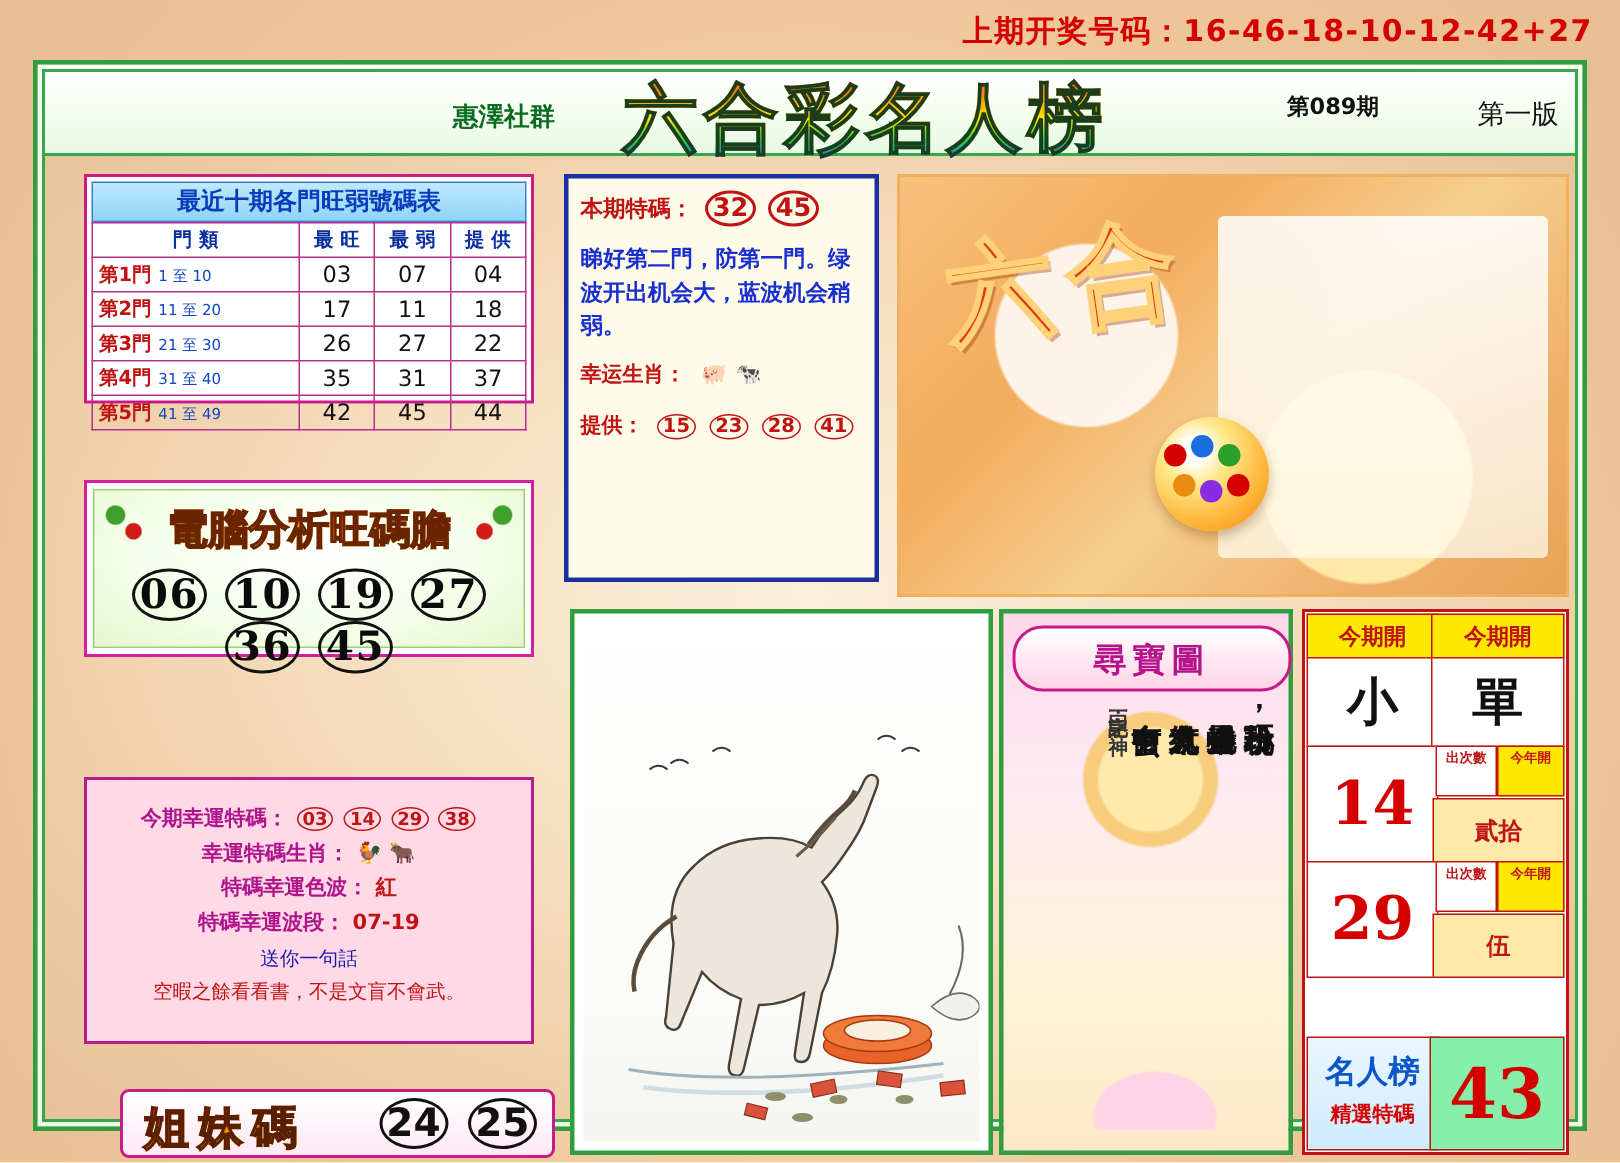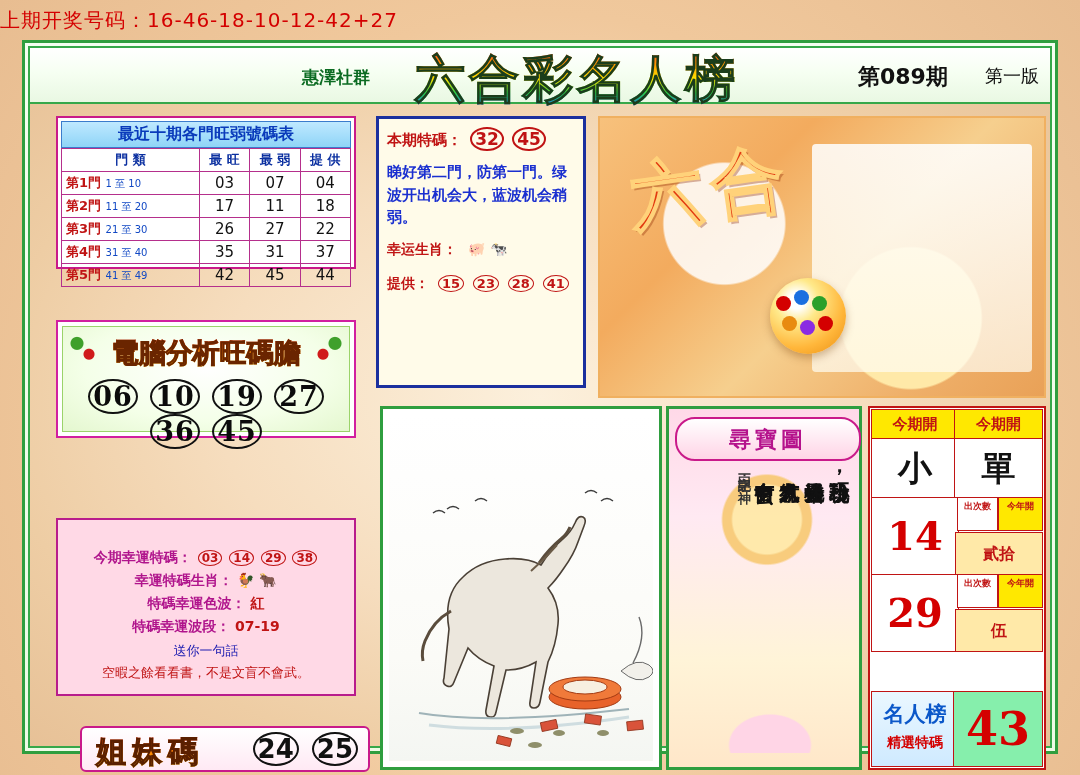--- a/index.html
+++ b/index.html
@@ -11,22 +11,22 @@
     position:relative;
   }
   .page{
     position:absolute;left:0;top:0;width:1080px;height:775px;
     background:
       radial-gradient(circle at 50% 55%, #fde9cf 0%, #f7d8b4 35%, #f0c89c 60%, #e8bd91 100%);
   }
   
   .topbar{
     position:absolute;left:0;top:0;width:1080px;height:40px;
-    color:#d40000;font-weight:normal;font-size:20px;
-    padding-right:4px;box-sizing:border-box;
+    color:#d40000;font-weight:bold;font-size:20px;
+    text-align:right;padding-right:18px;box-sizing:border-box;
     line-height:40px;
     letter-spacing:1px;
   }
   
   .frame{
     position:absolute;left:22px;top:40px;width:1036px;height:714px;
     border:3px solid #2f9e3f;
     background:linear-gradient(180deg,#f4fff1 0%,#ecfbe6 100%);
     box-sizing:border-box;
     padding:3px;
@@ -52,21 +52,21 @@
   .hdr-title{
     position:absolute;left:385px;top:-2px;
     font-size:50px;font-weight:bold;
     font-family:"DejaVu Serif","Liberation Serif",serif;
     background:linear-gradient(180deg,#ff2d2d 0%,#ff9a00 28%,#ffe600 50%,#2ad04a 70%,#1f7fe0 88%,#a020f0 100%);
     -webkit-background-clip:text;background-clip:text;color:transparent;
     -webkit-text-stroke:1px #1b3d1b;
     letter-spacing:4px;
   }
   .hdr-issue{
-    position:absolute;left:828px;top:14px;font-size:22px;font-weight:bold;color:#111;
+    position:absolute;left:828px;top:14px;font-size:15px;font-weight:bold;color:#111;
   }
   .hdr-edition{
     position:absolute;left:955px;top:16px;font-size:18px;color:#111;
   }
 
   
   .panel{position:absolute;box-sizing:border-box;}
 
   
   #tableA{left:26px;top:68px;width:300px;height:153px;background:#fff;border:2px solid #c91a8a;padding:3px;}
@@ -105,21 +105,21 @@
     font-size:27px;font-weight:bold;color:#0b0b0b;letter-spacing:1px;
     font-family:"DejaVu Serif","Liberation Serif",serif;
   }
   #panelB .nums span{display:inline-block;margin:0 1px;}
   .circleNum{border:2px solid #111;border-radius:50%;padding:0 3px;}
   .leafL,.leafR{position:absolute;top:2px;width:40px;height:36px;}
   .leafL{left:2px;background:radial-gradient(circle at 30% 40%,#3fa02b 0 6px,transparent 7px),radial-gradient(circle at 60% 70%,#d01b1b 0 5px,transparent 6px);}
   .leafR{right:2px;background:radial-gradient(circle at 70% 40%,#3fa02b 0 6px,transparent 7px),radial-gradient(circle at 40% 70%,#d01b1b 0 5px,transparent 6px);}
 
   
-  #panelC{left:26px;top:470px;width:300px;height:178px;background:#ffd9e6;border:2px solid #b81c8c;padding:24px;}
+  #panelC{left:26px;top:470px;width:300px;height:178px;background:#ffd9e6;border:2px solid #b81c8c;padding:12px;}
   #panelC .row{font-size:14px;color:#0a2fb0;text-align:center;margin:5px 0;font-weight:bold;}
   #panelC .v{color:#c01414;}
   #panelC .tm{color:#b0148c;font-weight:bold;}
   #panelC .saying{color:#1a1ab0;font-size:13px;text-align:center;margin-top:6px;}
   #panelC .saying2{color:#c01414;font-size:13px;text-align:center;margin-top:4px;}
   .oNum{display:inline-block;border:1px solid #c01414;border-radius:50%;padding:0 3px;color:#c01414;font-size:12px;margin:0 1px;}
 
   
   #panelD{left:50px;top:678px;width:290px;height:46px;background:linear-gradient(180deg,#ffffff,#ffe9f4);border:2px solid #c91a8a;border-radius:6px;}
   #panelD .t{

